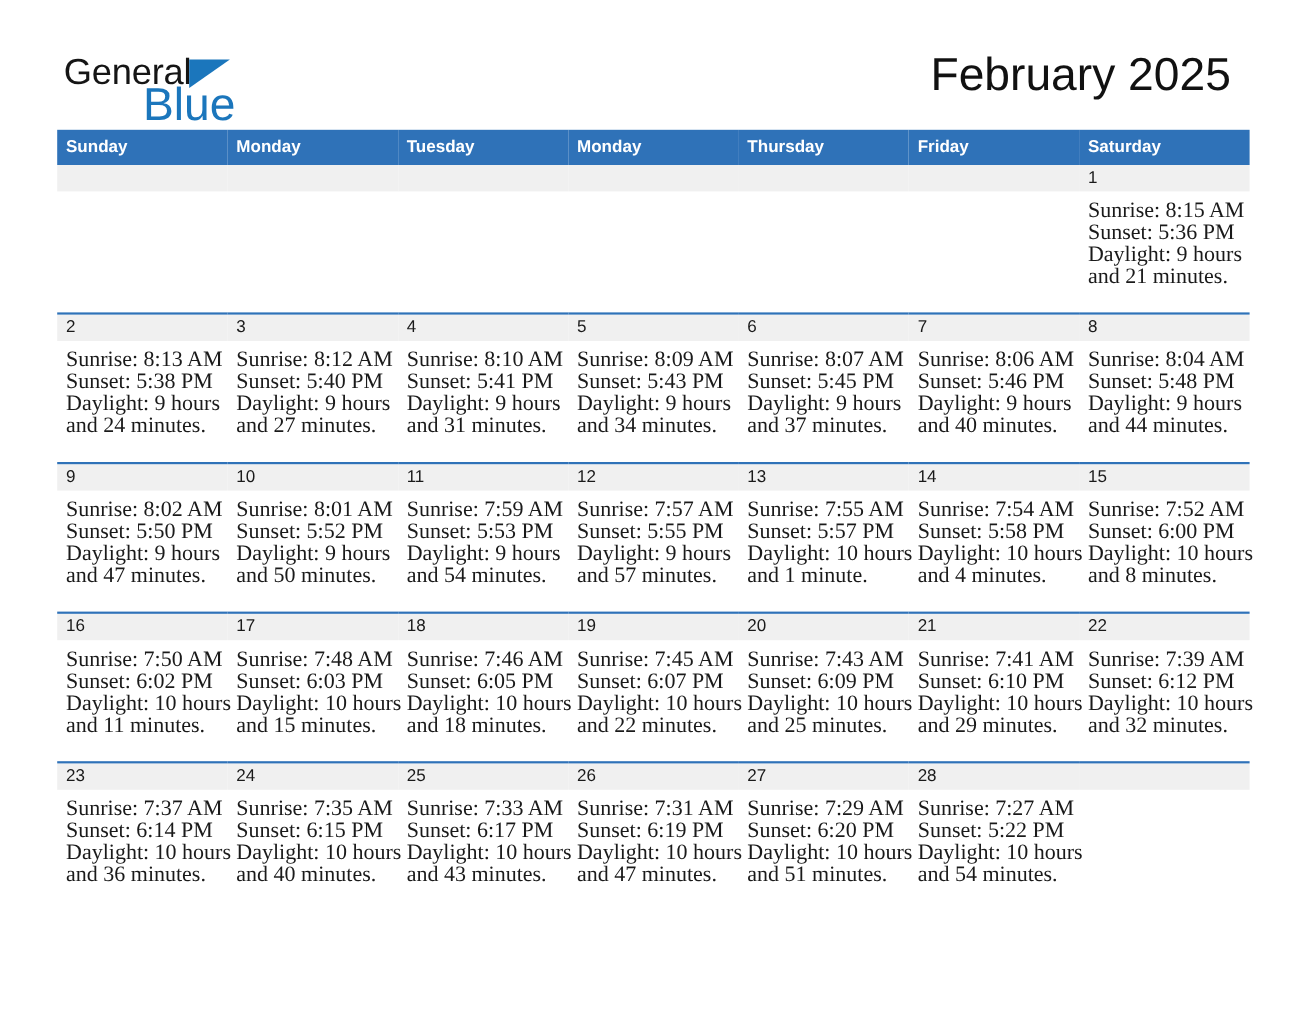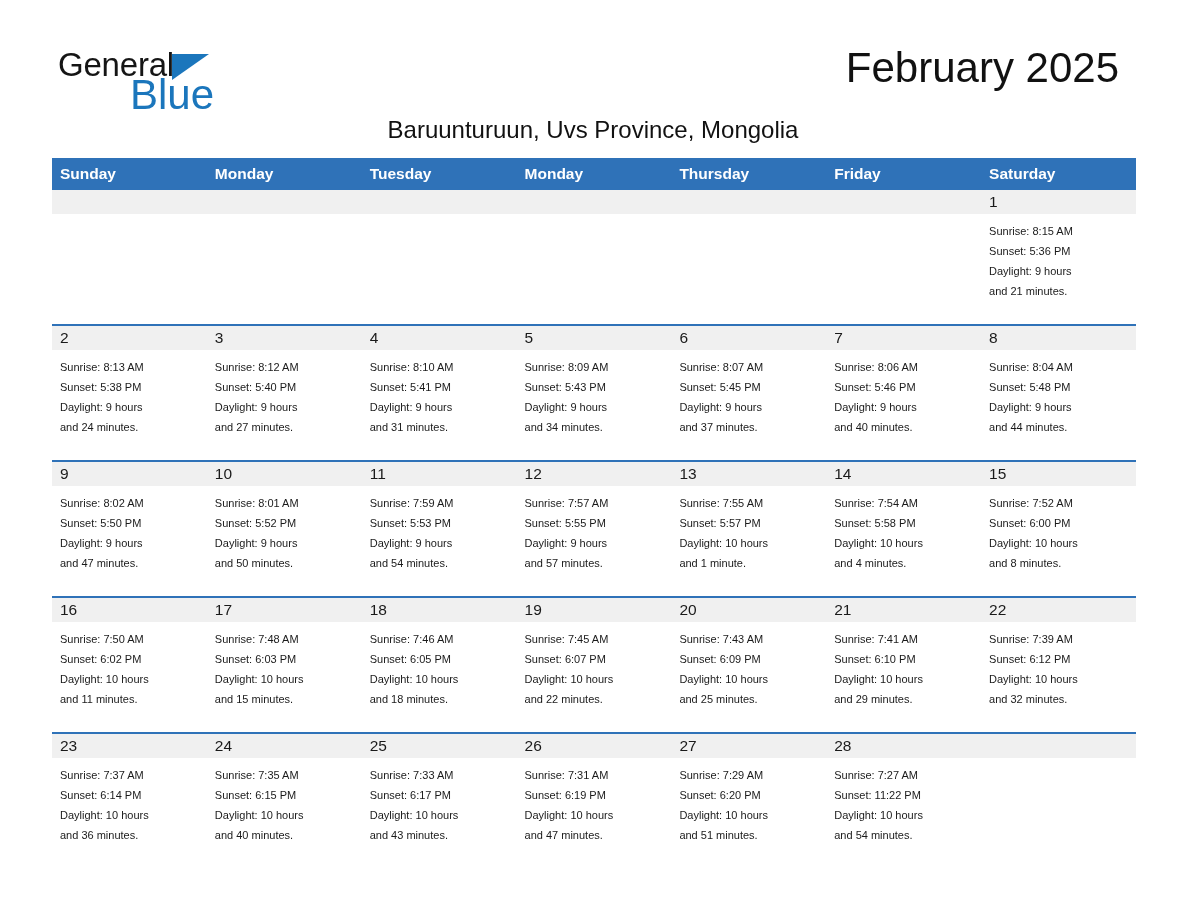--- a/index.html
+++ b/index.html
@@ -108,23 +108,24 @@
     line-height: 24px;
     padding-left: 8px;
     font-size: 15.5px;
     color: #1a1a1a;
   }
   .daynum.empty {
     color: transparent;
   }
   .cell-body {
     padding: 7px 8px 0 8px;
-    font-size: 11px;
+    font-size: 20px;
     line-height: 20px;
     color: #1a1a1a;
+    font-family: Liberation Serif, serif;
   }
   .cell-body div {
     white-space: nowrap;
   }
   .cell-empty .daynum {
     background: #f0f0f0;
   }
 </style>
 </head>
 <body>
@@ -132,21 +133,20 @@
 <div class="page">
 
   <div class="header">
     <div class="logo">
       <span class="logo-general">General</span><span class="logo-tri"></span>
       <span class="logo-blue">Blue</span>
     </div>
     <div class="title">February 2025</div>
   </div>
 
-  <div class="subtitle">Baruunturuun, Uvs Province, Mongolia</div>
 
   <table class="calendar">
     <thead>
       <tr>
         <th>Sunday</th>
         <th>Monday</th>
         <th>Tuesday</th>
         <th>Monday</th>
         <th>Thursday</th>
         <th>Friday</th>
@@ -427,21 +427,21 @@
               <div>Sunrise: 7:29 AM</div>
               <div>Sunset: 6:20 PM</div>
               <div>Daylight: 10 hours</div>
               <div>and 51 minutes.</div>
             </div>
           </td>
           <td>
             <div class="daynum">28</div>
             <div class="cell-body">
               <div>Sunrise: 7:27 AM</div>
-              <div>Sunset: 11:22 PM</div>
+              <div>Sunset: 5:22 PM</div>
               <div>Daylight: 10 hours</div>
               <div>and 54 minutes.</div>
             </div>
           </td>
           <td class="cell-empty">
             <div class="daynum empty"></div>
             <div class="cell-body"></div>
           </td>
         </tr>
       </tbody>

